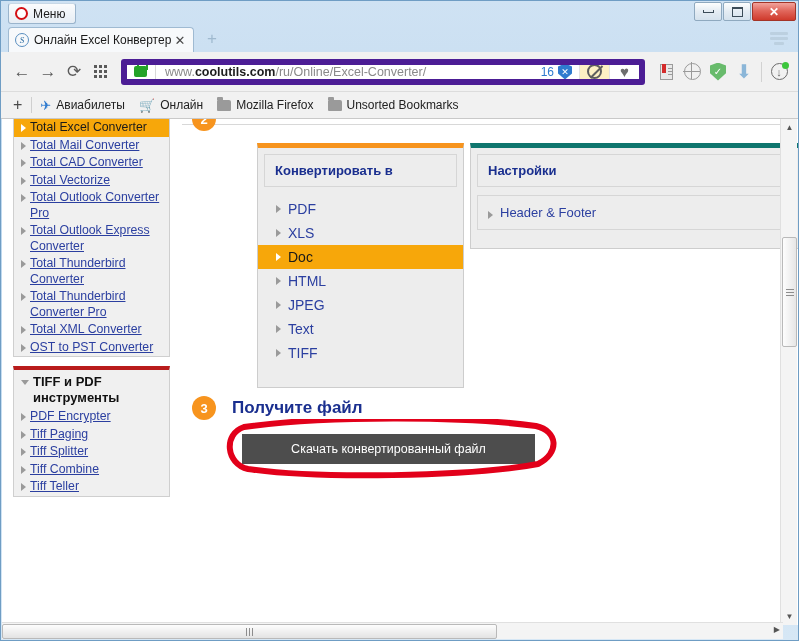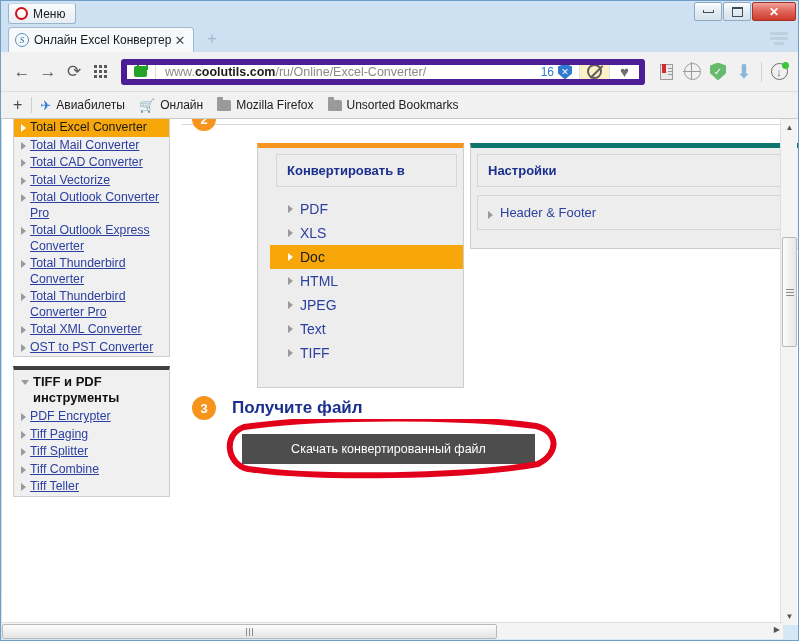--- a/index.html
+++ b/index.html
@@ -180,38 +180,38 @@
     display:flex; align-items:flex-start; gap:4px;
     padding:1px 5px 1px 7px; font-size:12.3px; line-height:15.5px;
   }
   .sb-item.active { background:#f7a70a; color:#1a1a1a; }
   .sb-item.active .sb-text { color:#1a1a1a; text-decoration:none; font-weight:normal; }
   .arrow { width:0;height:0;border-left:5px solid #9a9a9a;border-top:4px solid transparent;border-bottom:4px solid transparent; margin-top:4px; flex:none;}
   .sb-item.active .arrow { border-left-color:#fff; }
   .sb-text { color:#2b3fa0; text-decoration:underline; }
   .sb-gap { height:9px; }
   .sb-head {
-    border-top:4px solid #404040;
+    border-top:4px solid #b91c1c;
   }
   .sb-title {
     display:flex; align-items:flex-start; gap:4px; padding:4px 5px 2px 7px;
     font-size:13px; font-weight:bold; color:#111; line-height:16px;
   }
   .caret-down{width:0;height:0;border-top:5px solid #9a9a9a;border-left:4px solid transparent;border-right:4px solid transparent;margin-top:6px;flex:none;}
   
   .content { position:absolute; left:180px; top:0; width:600px; height:506px; background:#fff; }
   .step-badge {
     position:absolute; width:24px; height:24px; border-radius:50%;
     background:#f7941e; color:#fff; font-weight:bold; font-size:13px;
     display:flex; align-items:center; justify-content:center;
   }
   .step2-badge { left:10px; top:-12px; }
   .hrule { position:absolute; left:0; top:5px; width:600px; height:1px; background:#d8d8d8; }
   .panel { position:absolute; background:#ededed; border:1px solid #cdcdcd; }
-  .panel-top-orange { border-top:5px solid #f7941e;padding-left:12px; }
+  .panel-top-orange { border-top:5px solid #f7941e; }
   .panel-top-blue { border-top:5px solid #0f766e; }
   .panel-head {
     margin:6px; padding:8px 10px; background:#ededed; border:1px solid #d6d6d6;
     font-size:13px; font-weight:bold; color:#1a2f8f;
   }
   .fmt-list { padding:4px 0 10px; }
   .fmt {
     display:flex; align-items:center; gap:7px;
     padding:4px 0 4px 18px; font-size:14px; color:#2b3fa0;
   }

